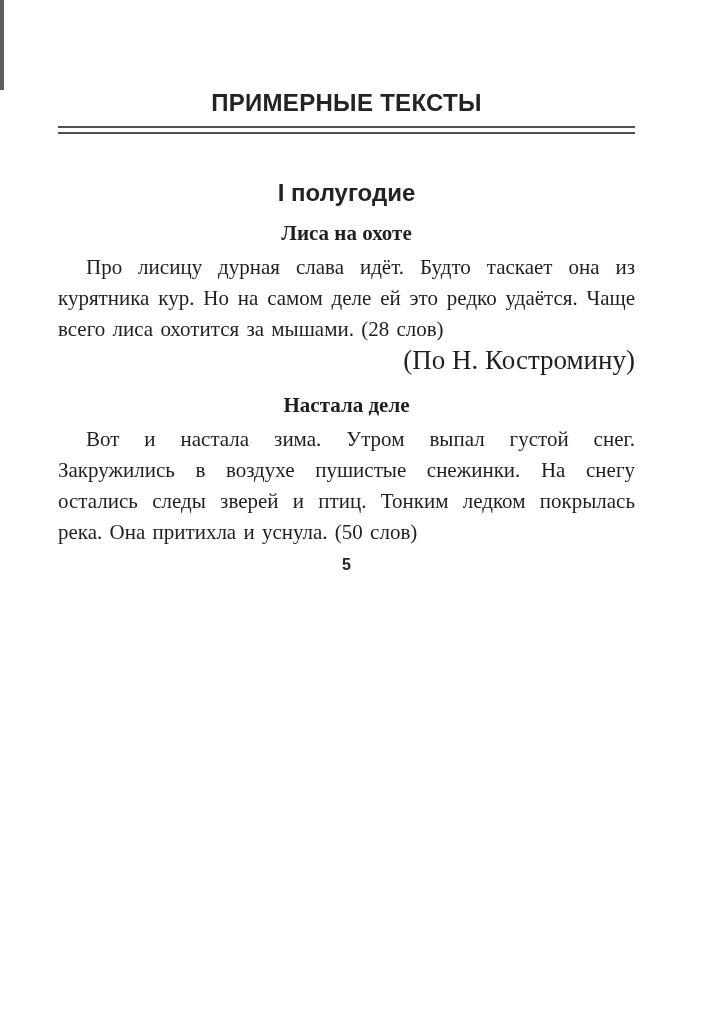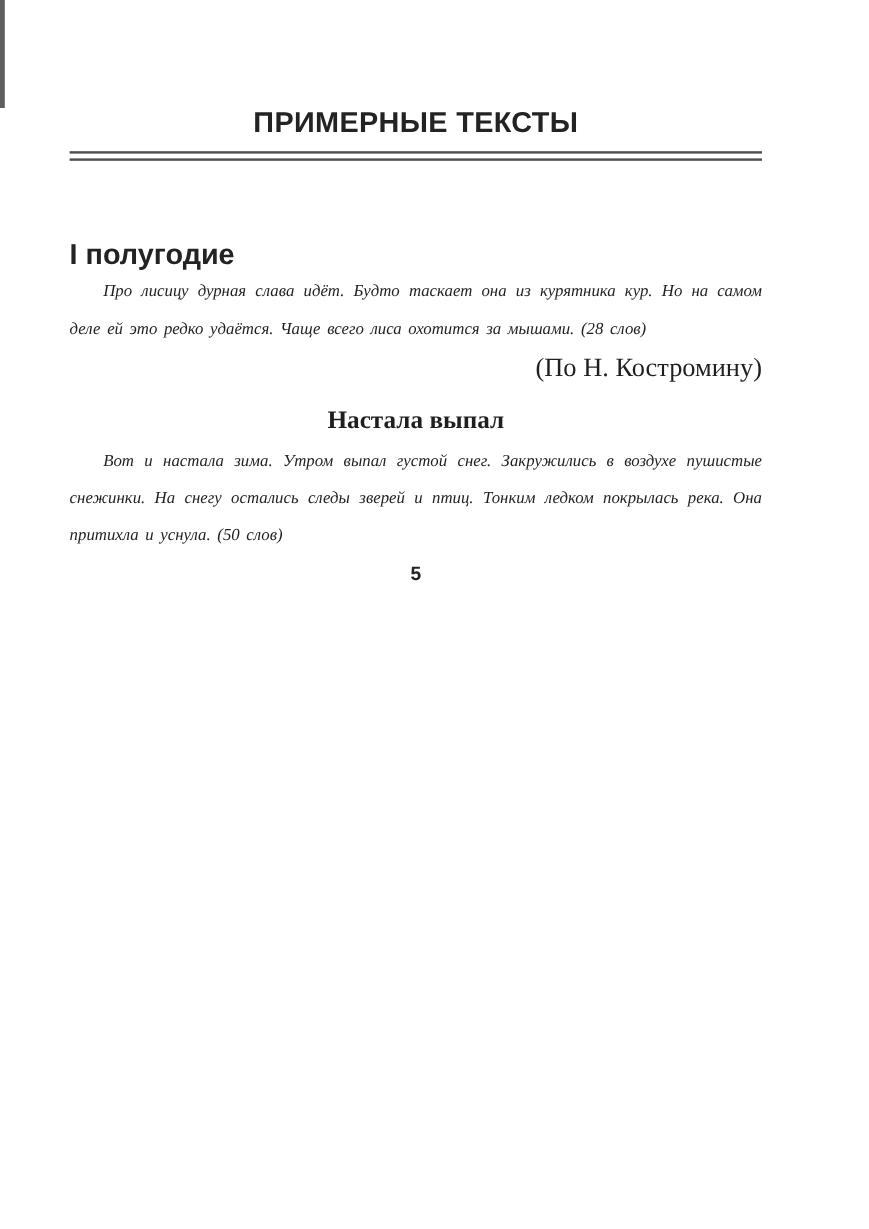--- a/index.html
+++ b/index.html
@@ -41,50 +41,49 @@
     color: #232323;
   }
   .title-line { display: block; }
   .double-rule {
     margin-top: 8px;
     height: 4px;
     border-top: 2px solid #4f4f4f;
     border-bottom: 2px solid #4f4f4f;
   }
   .semester-heading {
-    margin: 64px 0 0 0;
-    text-align: left;
+    margin: 44px 0 0 0;
+    text-align: center;
     font-family: "Liberation Sans", sans-serif;
     font-weight: bold;
     font-size: 24px;
     line-height: 30px;
     color: #232323;
   }
   .text-heading {
     margin: 12px 0 6px 0;
     text-align: center;
     font-family: "Liberation Serif", serif;
     font-weight: bold;
     font-size: 21px;
     line-height: 26px;
     color: #1f1f1f;
   }
   .text-heading.mt-lg { margin-top: 16px; }
   .body-par {
     margin: 0;
-    font-size: 14px;
+    font-size: 21px;
     line-height: 31px;
     text-align: justify;
     text-indent: 28px;
     word-spacing: 2px;
-    font-style: italic;
   }
   .attribution {
     margin: 0;
-    font-size: 22px;
+    font-size: 27px;
     line-height: 31px;
     text-align: right;
   }
   .page-number {
     margin-top: 8px;
     text-align: center;
     font-family: "Liberation Sans", sans-serif;
     font-weight: bold;
     font-size: 16px;
     color: #232323;
@@ -100,27 +99,28 @@
 
     <h1 class="main-title">
       <span class="title-line">ПРИМЕРНЫЕ ТЕКСТЫ</span>
     </h1>
 
     <div class="double-rule"></div>
 
     <h2 class="semester-heading">I полугодие</h2>
 
     <section>
+      <h3 class="text-heading">Лиса на охоте</h3>
       <p class="body-par">Про лисицу дурная слава идёт. Будто таскает она из курятника кур. Но на самом деле ей это редко удаётся. Чаще всего лиса охотится за мышами. (28 слов)</p>
       <p class="attribution">(По Н. Костромину)</p>
     </section>
 
 
 
     <section>
-      <h3 class="text-heading mt-lg">Настала выпал</h3>
+      <h3 class="text-heading mt-lg">Настала деле</h3>
       <p class="body-par">Вот и настала зима. Утром выпал густой снег. Закружились в воздухе пушистые снежинки. На снегу остались следы зверей и птиц. Тонким ледком покрылась река. Она притихла и уснула. (50 слов)</p>
     </section>
 
     <div class="page-number">5</div>
 
   </div>
 </div>
 
 </body></html>

